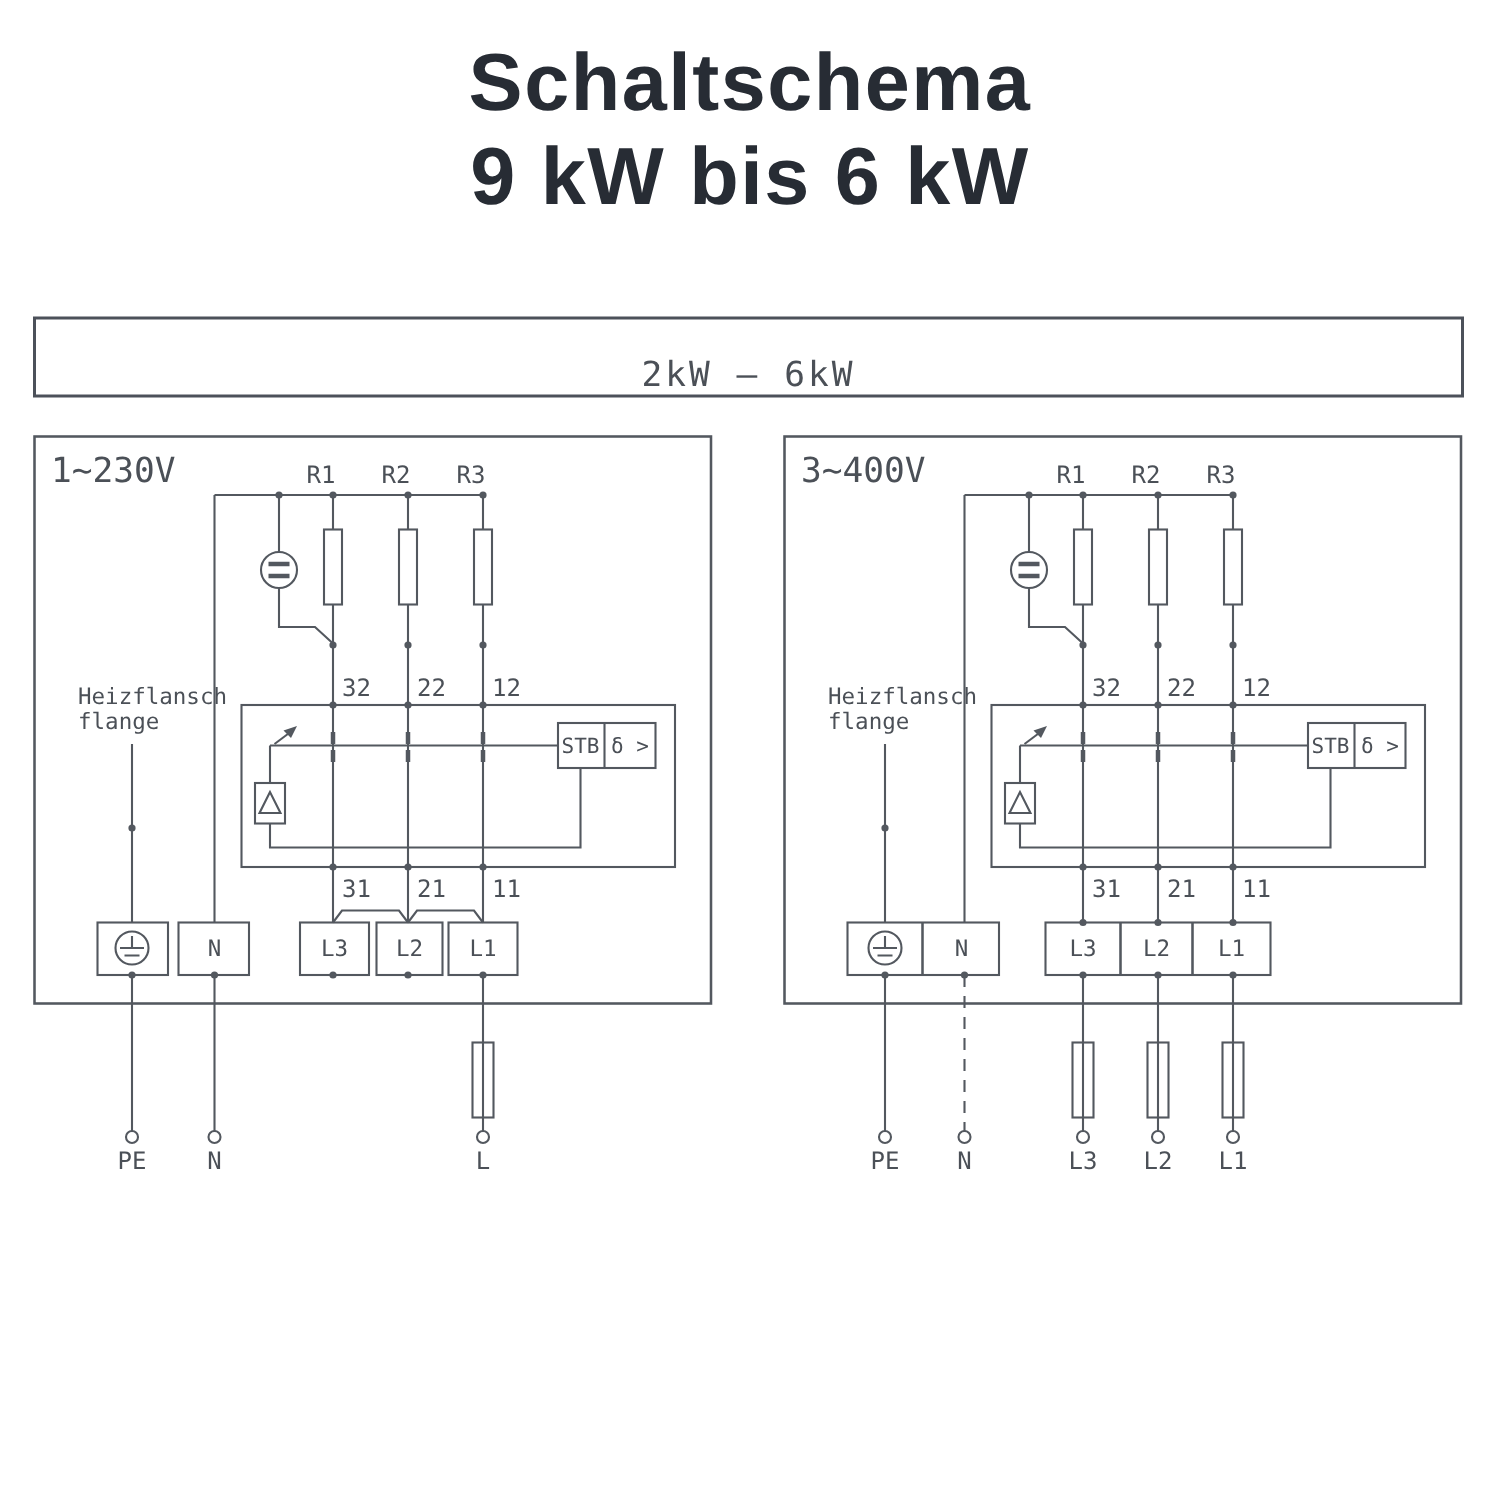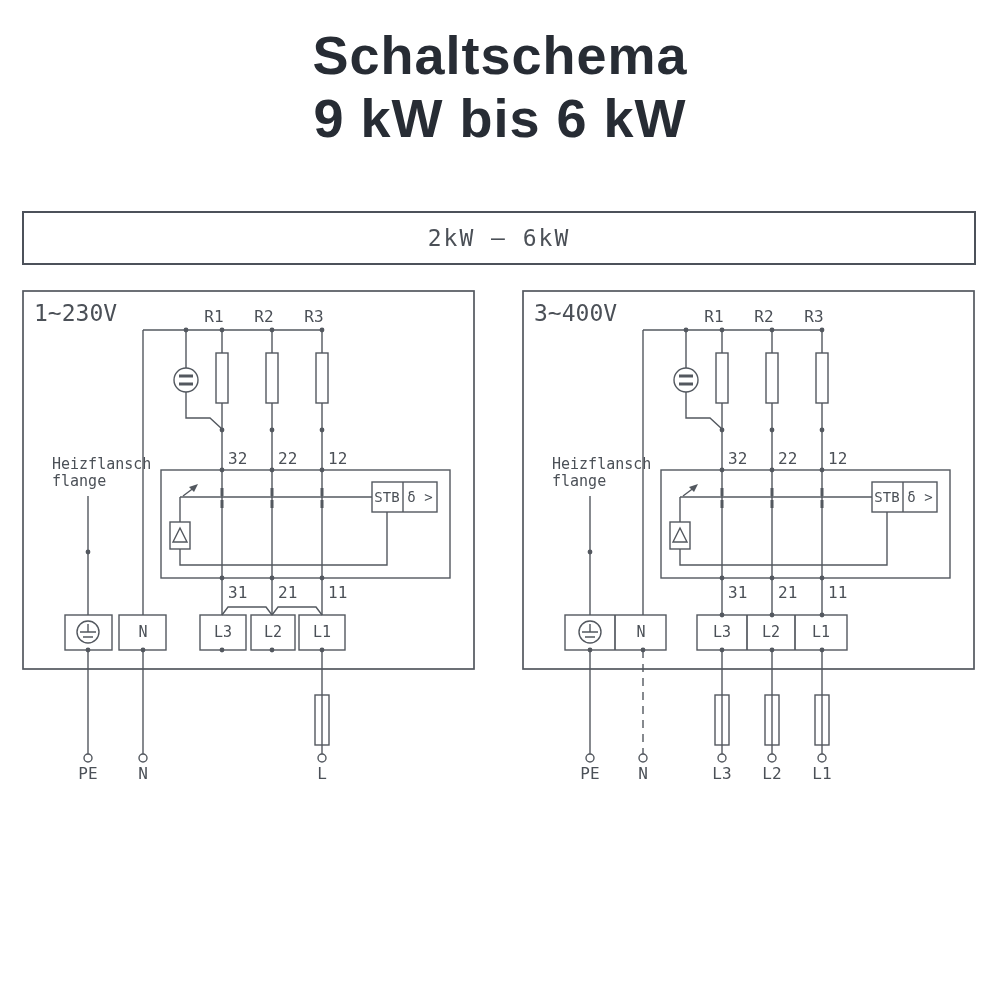--- a/index.html
+++ b/index.html
@@ -2,21 +2,21 @@
 <html><head>
 <meta charset="utf-8">
 <style>
   html,body{margin:0;padding:0;background:#ffffff;}
   .page{position:relative;width:1000px;height:1000px;background:#ffffff;overflow:hidden;
         font-family:"Liberation Sans",sans-serif;text-decoration:underline;}
   .title{position:absolute;top:24px;left:0;width:1000px;text-align:center;
          color:#272c34;font-weight:bold;font-size:54px;line-height:1.17;letter-spacing:1px;}
   .banner{position:absolute;left:22px;top:211px;width:954px;height:54px;
           border:2px solid #4c515a;box-sizing:border-box;
-          display:flex;align-items:center;justify-content:center;}
+          display:flex;align-items:flex-end;justify-content:center;}
   .banner span{font-family:"DejaVu Sans Mono",monospace;font-size:23px;color:#4b5057;letter-spacing:2px;}
   svg{position:absolute;overflow:visible;}
   .svgL{left:22px;top:290px;}
   .svgR{left:522px;top:290px;}
   .w{stroke:#53585f;stroke-width:1.4;fill:none;}
   .w2{stroke:#53585f;stroke-width:1.7;fill:none;}
   .thick{stroke:#53585f;stroke-width:3;fill:none;}
   .dot{fill:#53585f;stroke:none;}
   .open{fill:#ffffff;stroke:#53585f;stroke-width:1.4;}
   text{fill:#4b5057;font-family:"DejaVu Sans Mono",monospace;}

